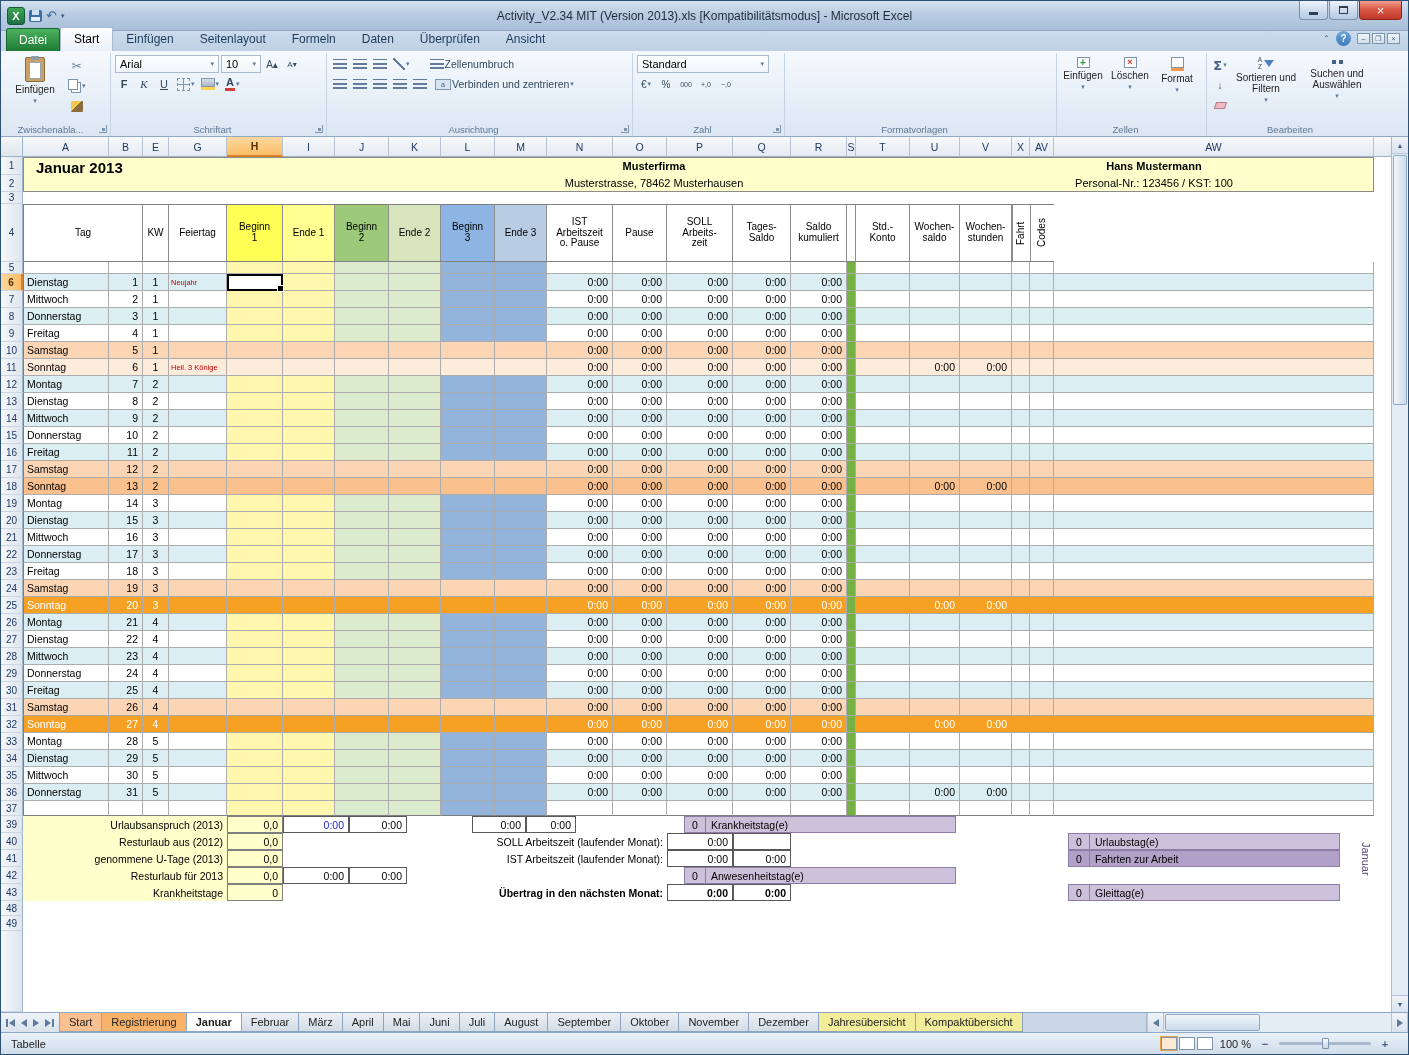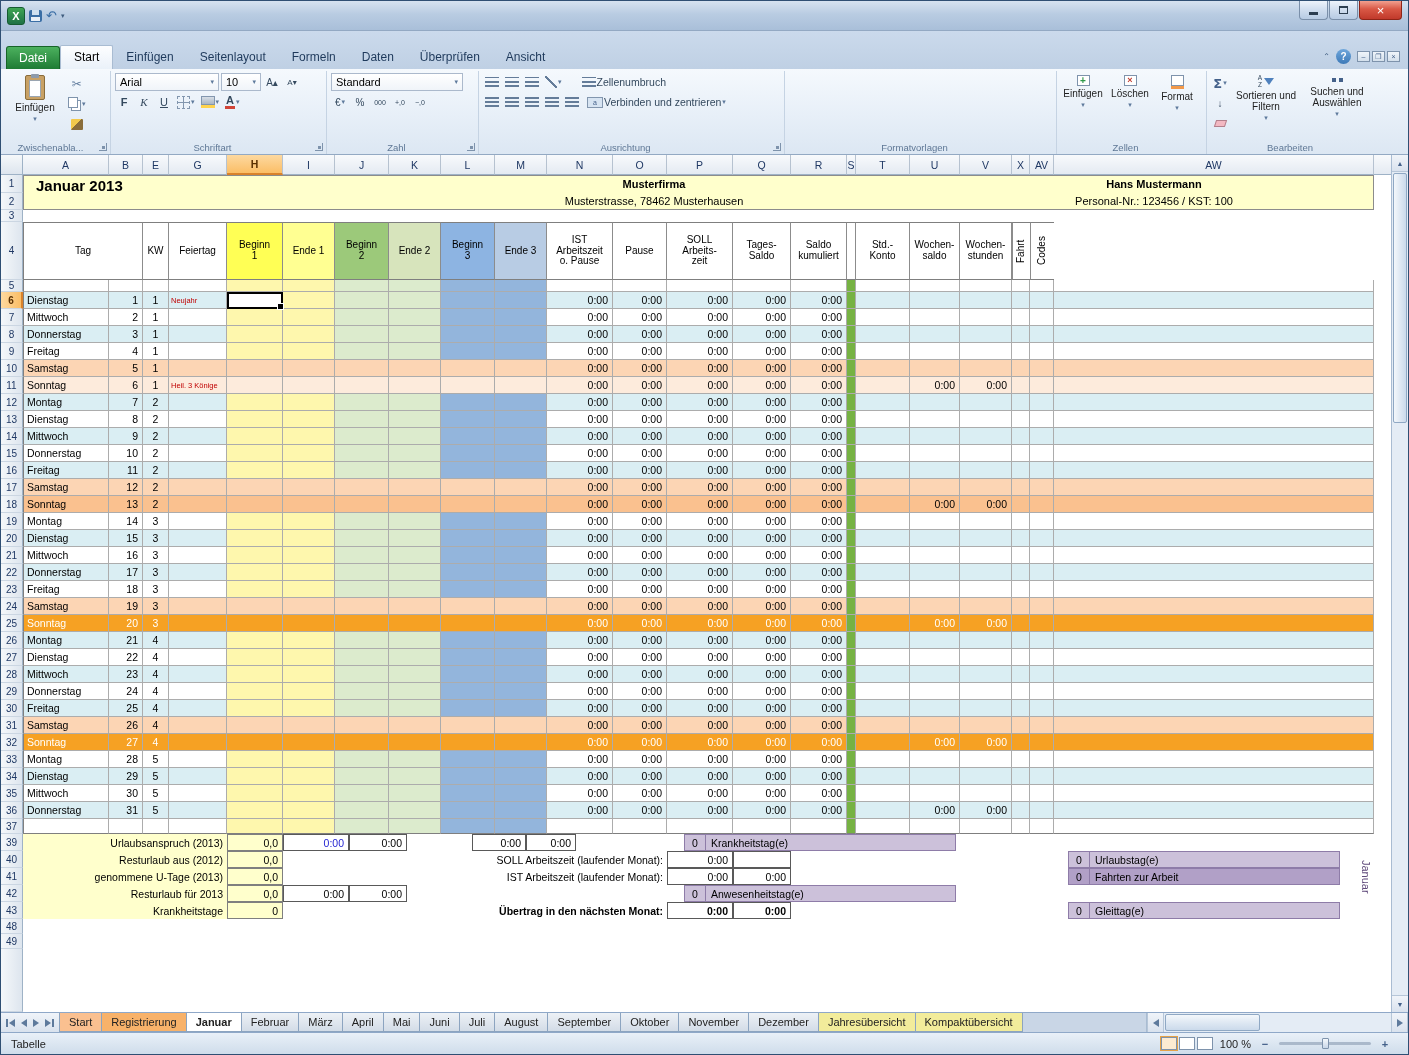--- a/index.html
+++ b/index.html
@@ -17,21 +17,21 @@
   .ic-undo{color:#3A6EA5;font-size:13px;line-height:13px;}
   .qcaret{font-size:7px;color:#3E5C7E;}
   .title{position:absolute;left:0;right:0;text-align:center;font-size:12px;color:#1C2B3A;pointer-events:none;}
   .winbtns{margin-left:auto;display:flex;gap:1px;padding-right:6px;align-self:flex-start;z-index:2;}
   .wbtn{width:29px;height:19px;border:1px solid #7A8FA9;border-top:none;display:flex;align-items:center;justify-content:center;font-size:10px;background:linear-gradient(#EDF3FB,#CFDDEE 50%,#B7CBE3);color:#2C3E50;border-radius:0 0 4px 4px;}
   .wbtn .minbar{width:9px;height:3px;background:#2C3E50;margin-top:7px;}
   .wbtn .maxbox{width:9px;height:8px;border:1px solid #2C3E50;border-top-width:2px;}
   .wbtn.close{background:linear-gradient(#F2A08F,#D95845 45%,#C0392B);color:#fff;width:43px;font-size:13px;border-color:#8E2417;}
 
   
-  .tabstrip{height:38px;display:flex;align-items:flex-end;background:linear-gradient(#CBDAEC,#BFD0E4);position:relative;flex:0 0 auto;}
+  .tabstrip{height:20px;display:flex;align-items:flex-end;background:linear-gradient(#CBDAEC,#BFD0E4);position:relative;flex:0 0 auto;}
   .file-tab{width:54px;height:23px;background:linear-gradient(#4CB15E,#1E7B34);color:#fff;display:flex;align-items:center;justify-content:center;font-size:12px;border-radius:3px 3px 0 0;margin-left:5px;border:1px solid #176428;border-bottom:none;}
   #ribbon-tabs{display:flex;align-items:flex-end;}
   .rtab{padding:4px 13px 5px;font-size:12px;color:#1E395B;}
   .rtab.active{background:linear-gradient(#FDFEFF,#EAF1F9);border:1px solid #A9BCD2;border-bottom:none;border-radius:2px 2px 0 0;color:#000;}
   .tabstrip-right{margin-left:auto;display:flex;gap:6px;padding:0 8px 5px;color:#3E5C7E;font-size:10px;align-items:center;}
   .chev{font-size:8px;}
   .help{width:15px;height:15px;border-radius:50%;background:linear-gradient(#6FA7DC,#3D7AB8);color:#fff;font-size:10px;display:flex;align-items:center;justify-content:center;font-weight:bold;}
   .miniwin{display:flex;gap:2px;}
   .mw{width:13px;height:11px;border:1px solid #7E93AC;background:linear-gradient(#F0F5FA,#D4E0EC);font-size:7px;display:flex;align-items:center;justify-content:center;color:#44618A;}
 
@@ -171,20 +171,21 @@
 
 <div class="window">
 
   <div class="titlebar">
     <div class="qat">
       <div class="xlicon">X</div>
       <div class="ic-save"></div>
       <div class="ic-undo">↶</div>
       <span class="qcaret">▾</span>
     </div>
+    <div class="title">Activity_V2.34 MIT (Version 2013).xls  [Kompatibilitätsmodus]  -  Microsoft Excel</div>
     <div class="winbtns">
       <div class="wbtn">
           <span class="minbar"></span>
         </div>
       <div class="wbtn">
           <span class="maxbox"></span>
         </div>
       <div class="wbtn close">×</div>
     </div>
   </div>
@@ -265,20 +266,68 @@
           <div class="sbtn">
               <span class="ic-A">A</span>
               <span class="caret">▾</span>
             </div>
         </div>
       </div>
       <div class="rgroup-label">Schriftart</div>
       <div class="launcher"></div>
     </div>
 
+    <div class="rgroup" style="width:306px">
+      <div class="gcol">
+        <div class="rrow">
+          <div class="sbtn">
+              <span class="ic-lines"></span>
+            </div>
+          <div class="sbtn">
+              <span class="ic-lines"></span>
+            </div>
+          <div class="sbtn">
+              <span class="ic-lines"></span>
+            </div>
+          <div class="sbtn">
+              <span class="ic-orient"></span>
+              <span class="caret">▾</span>
+            </div>
+          <div class="sbtn" style="margin-left:14px">
+            <span class="ic-lines"></span>
+            <span style="font-size:10.5px">Zellenumbruch</span>
+          </div>
+        </div>
+        <div class="rrow">
+          <div class="sbtn">
+              <span class="ic-lines"></span>
+            </div>
+          <div class="sbtn">
+              <span class="ic-lines"></span>
+            </div>
+          <div class="sbtn">
+              <span class="ic-lines"></span>
+            </div>
+          <div class="sbtn">
+              <span class="ic-lines"></span>
+            </div>
+          <div class="sbtn">
+              <span class="ic-lines"></span>
+            </div>
+          <div class="sbtn" style="margin-left:2px">
+            <span class="ic-merge">a</span>
+            <span style="font-size:10.5px">Verbinden und zentrieren</span>
+            <span class="caret">▾</span>
+          </div>
+        </div>
+      </div>
+      <div class="rgroup-label">Ausrichtung</div>
+      <div class="launcher"></div>
+    </div>
+
     <div class="rgroup" style="width:152px">
       <div class="gcol">
         <div class="combo" style="width:132px">
             <span class="cv">Standard</span>
             <span class="caret">▾</span>
           </div>
         <div class="rrow">
           <div class="sbtn">
               <span>€</span>
               <span class="caret">▾</span>
@@ -287,68 +336,20 @@
               <span>%</span>
             </div>
           <div class="sbtn">
               <span class="tinytxt">000</span>
             </div>
           <div class="sbtn tinytxt">+,0</div>
           <div class="sbtn tinytxt">−,0</div>
         </div>
       </div>
       <div class="rgroup-label">Zahl</div>
-      <div class="launcher"></div>
-    </div>
-
-    <div class="rgroup" style="width:306px">
-      <div class="gcol">
-        <div class="rrow">
-          <div class="sbtn">
-              <span class="ic-lines"></span>
-            </div>
-          <div class="sbtn">
-              <span class="ic-lines"></span>
-            </div>
-          <div class="sbtn">
-              <span class="ic-lines"></span>
-            </div>
-          <div class="sbtn">
-              <span class="ic-orient"></span>
-              <span class="caret">▾</span>
-            </div>
-          <div class="sbtn" style="margin-left:14px">
-            <span class="ic-lines"></span>
-            <span style="font-size:10.5px">Zellenumbruch</span>
-          </div>
-        </div>
-        <div class="rrow">
-          <div class="sbtn">
-              <span class="ic-lines"></span>
-            </div>
-          <div class="sbtn">
-              <span class="ic-lines"></span>
-            </div>
-          <div class="sbtn">
-              <span class="ic-lines"></span>
-            </div>
-          <div class="sbtn">
-              <span class="ic-lines"></span>
-            </div>
-          <div class="sbtn">
-              <span class="ic-lines"></span>
-            </div>
-          <div class="sbtn" style="margin-left:2px">
-            <span class="ic-merge">a</span>
-            <span style="font-size:10.5px">Verbinden und zentrieren</span>
-            <span class="caret">▾</span>
-          </div>
-        </div>
-      </div>
-      <div class="rgroup-label">Ausrichtung</div>
       <div class="launcher"></div>
     </div>
 
     <div class="rgroup" style="width:272px">
       <div class="rgroup-label">Formatvorlagen</div>
     </div>
 
     <div class="rgroup" style="width:150px">
       <div class="g-body">
         <div class="bigbtn" style="width:44px">

